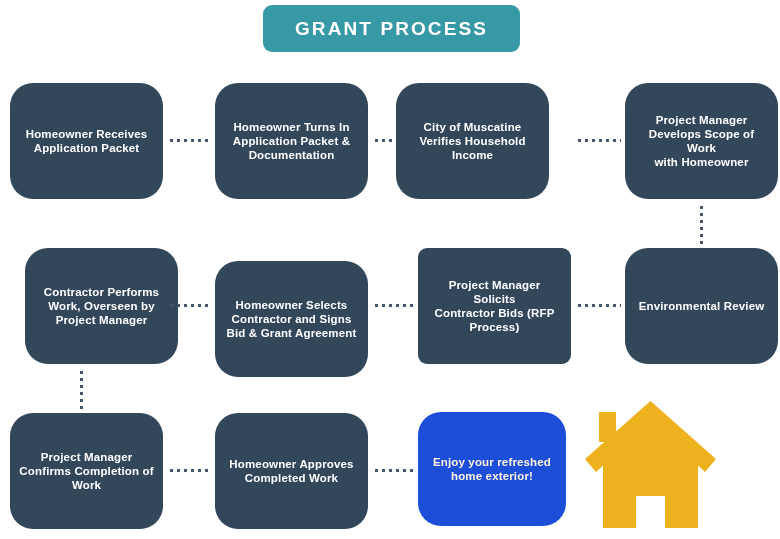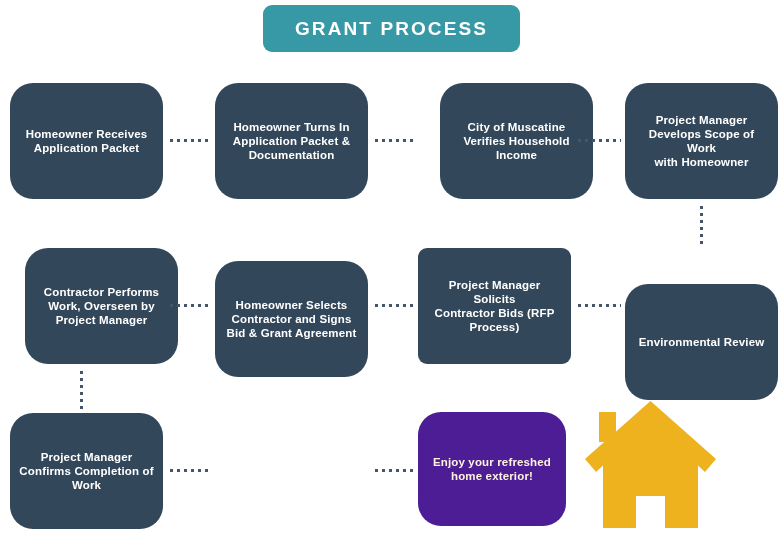--- a/index.html
+++ b/index.html
@@ -46,21 +46,21 @@
   .node {
     position: absolute;
     box-sizing: border-box;
     border-radius: 23px;
     display: flex;
     align-items: center;
     justify-content: center;
     padding: 6px 9px;
   }
   .node.dark  { background: #33475a; }
-  .node.amber { background: #4c1d95; }
+  .node.amber { background: #1d4ed8; }
 
   .node-text {
     color: #ffffff;
     font-size: 11.5px;
     font-weight: bold;
     line-height: 1.22;
     text-align: center;
     letter-spacing: 0.15px;
     white-space: pre-line;
   }
@@ -113,21 +113,21 @@
   <div class="conn-h" style="left:168px; top:139px; width:42px;"></div>
 
   <div class="node dark" style="left:215px; top:83px; width:153px; height:116px;align-items:center;">
     <div class="node-text">Homeowner Turns In
 Application Packet &amp;
 Documentation</div>
   </div>
 
   <div class="conn-h" style="left:373px; top:139px; width:41px;"></div>
 
-  <div class="node dark" style="left:440px; top:83px; width:153px; height:116px;">
+  <div class="node dark" style="left:396px; top:83px; width:153px; height:116px;">
     <div class="node-text">City of Muscatine
 Verifies Household
 Income</div>
   </div>
 
   <div class="conn-h" style="left:576px; top:139px; width:45px;"></div>
 
   <div class="node dark" style="left:625px; top:83px; width:153px; height:116px;">
     <div class="node-text">Project Manager
 Develops Scope of Work
@@ -153,34 +153,38 @@
   <div class="conn-h" style="left:373px; top:304px; width:41px;"></div>
 
   <div class="node dark" style="left:418px; top:248px; width:153px; height:116px;border-radius:9px;">
     <div class="node-text">Project Manager Solicits
 Contractor Bids (RFP
 Process)</div>
   </div>
 
   <div class="conn-h" style="left:576px; top:304px; width:45px;"></div>
 
-  <div class="node dark" style="left:625px; top:248px; width:153px; height:116px;margin-top:36px;">
+  <div class="node dark" style="left:625px; top:248px; width:153px; height:116px;">
     <div class="node-text">Environmental Review</div>
   </div>
 
   <div class="conn-v" style="left:80px; top:369px; width:3px; height:40px;"></div>
 
   <div class="node dark" style="left:10px; top:413px; width:153px; height:116px;">
     <div class="node-text">Project Manager
 Confirms Completion of
 Work</div>
   </div>
 
   <div class="conn-h" style="left:168px; top:469px; width:42px;"></div>
 
+  <div class="node dark" style="left:215px; top:413px; width:153px; height:116px;">
+    <div class="node-text">Homeowner Approves
+Completed Work</div>
+  </div>
 
   <div class="conn-h" style="left:373px; top:469px; width:41px;"></div>
 
   <div class="node amber" style="left:418px; top:412px; width:148px; height:114px;">
     <div class="node-text">Enjoy your refreshed
 home exterior!</div>
   </div>
 
   <div class="house-icon">
     <svg width="135" height="130" viewBox="0 0 135 130" xmlns="http://www.w3.org/2000/svg" aria-hidden="true">

